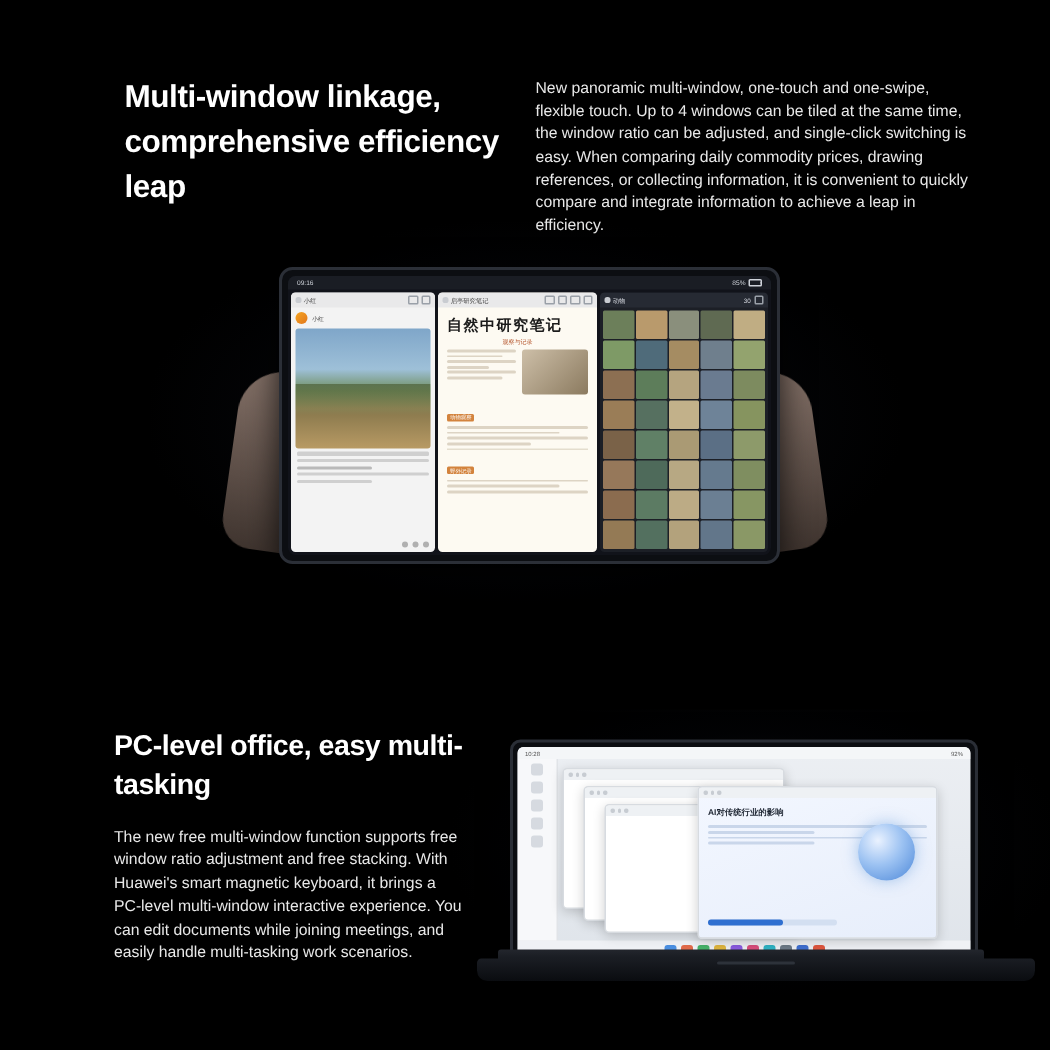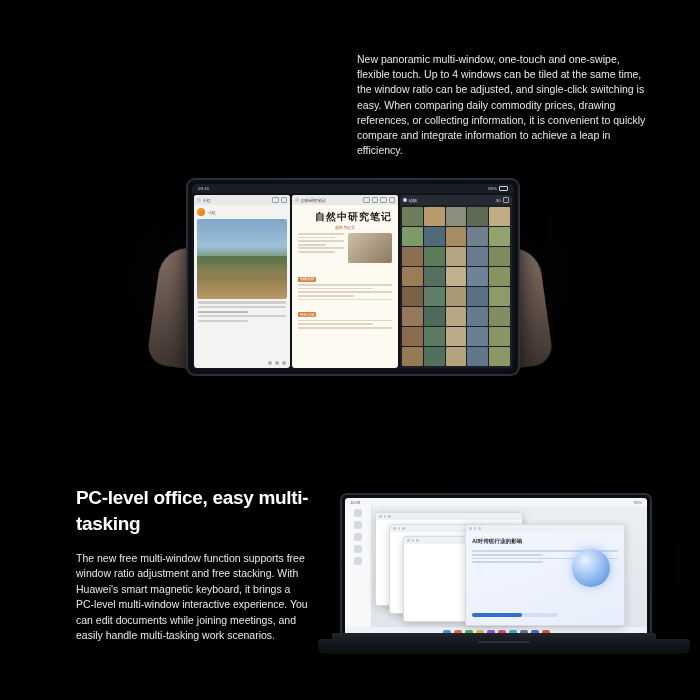--- a/index.html
+++ b/index.html
@@ -152,21 +152,21 @@
   .txtline { height: 2.2px; background: #cfcfcf; border-radius: 1px; margin: 2.4px 4px 0 4px; }
   .txtline.s { width: 52%; }
   .txtline.d { background: #b9b9b9; }
   .post-icons { position:absolute; bottom:3px; right:4px; display:flex; gap:3px; }
   .post-icons span { width:4px; height:4px; border-radius:50%; background:#b0b0b0; }
 
   
   .note-inner { padding: 3px 6px; }
   .note-title {
     font-size: 10px; font-weight: bold; color: #1b1b1b;
-    letter-spacing: 1px; text-align: right; margin: 2px 0 1px;
+    letter-spacing: 1px; text-align: left; margin: 2px 0 1px;
   }
   .note-sub { font-size: 4px; color: #b5562d; text-align:center; margin-bottom: 3px; }
   .note-block { display:flex; gap: 4px; margin-bottom: 3px; }
   .note-col { flex: 1; }
   .note-line { height: 1.8px; background: #ddd4c4; border-radius: 1px; margin-bottom: 1.8px; }
   .note-line.w80 { width: 80%; }
   .note-line.w60 { width: 60%; }
   .note-img {
     width: 44px; height: 30px; border-radius: 2px;
     background: linear-gradient(135deg,#cdbfa8,#8b7a5f);
@@ -304,20 +304,21 @@
     position:absolute; left: 14px; top: 146px; width: 324px; height: 10px;
     background: linear-gradient(180deg,#23262d,#12151a);
     border-radius: 2px;
   }
 </style>
 </head>
 <body>
 
 <div class="page">
 
+  <div class="s1-heading">Multi-window linkage, comprehensive efficiency leap</div>
   <div class="s1-body">New panoramic multi-window, one-touch and one-swipe, flexible touch. Up to 4 windows can be tiled at the same time, the window ratio can be adjusted, and single-click switching is easy. When comparing daily commodity prices, drawing references, or collecting information, it is convenient to quickly compare and integrate information to achieve a leap in efficiency.</div>
 
   <div class="tablet-scene">
     <div class="tablet-glow"></div>
 
     <div class="hand hand-l">
         <div class="thumb"></div>
       </div>
     <div class="hand hand-r">
         <div class="thumb"></div>

